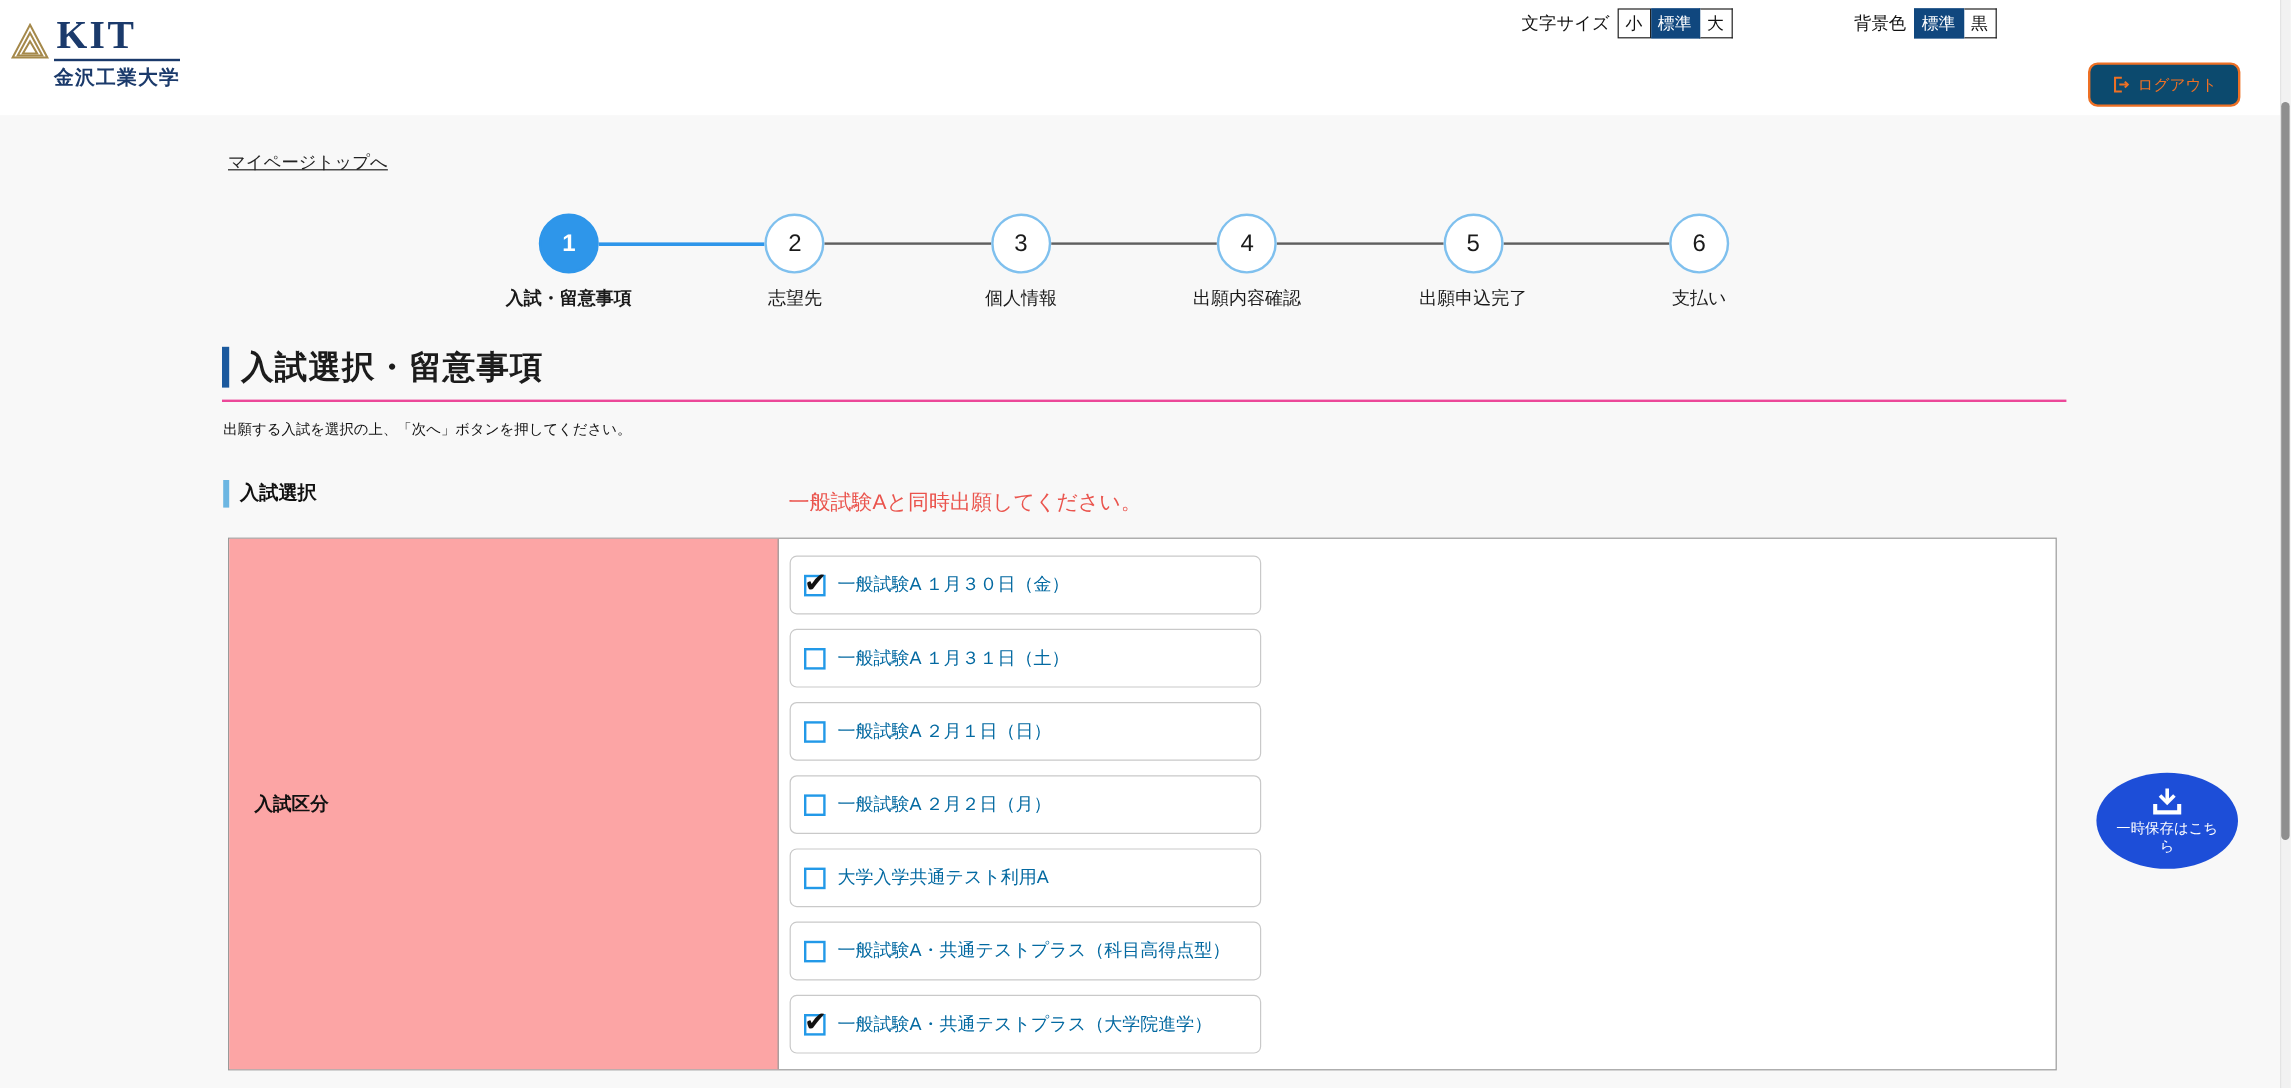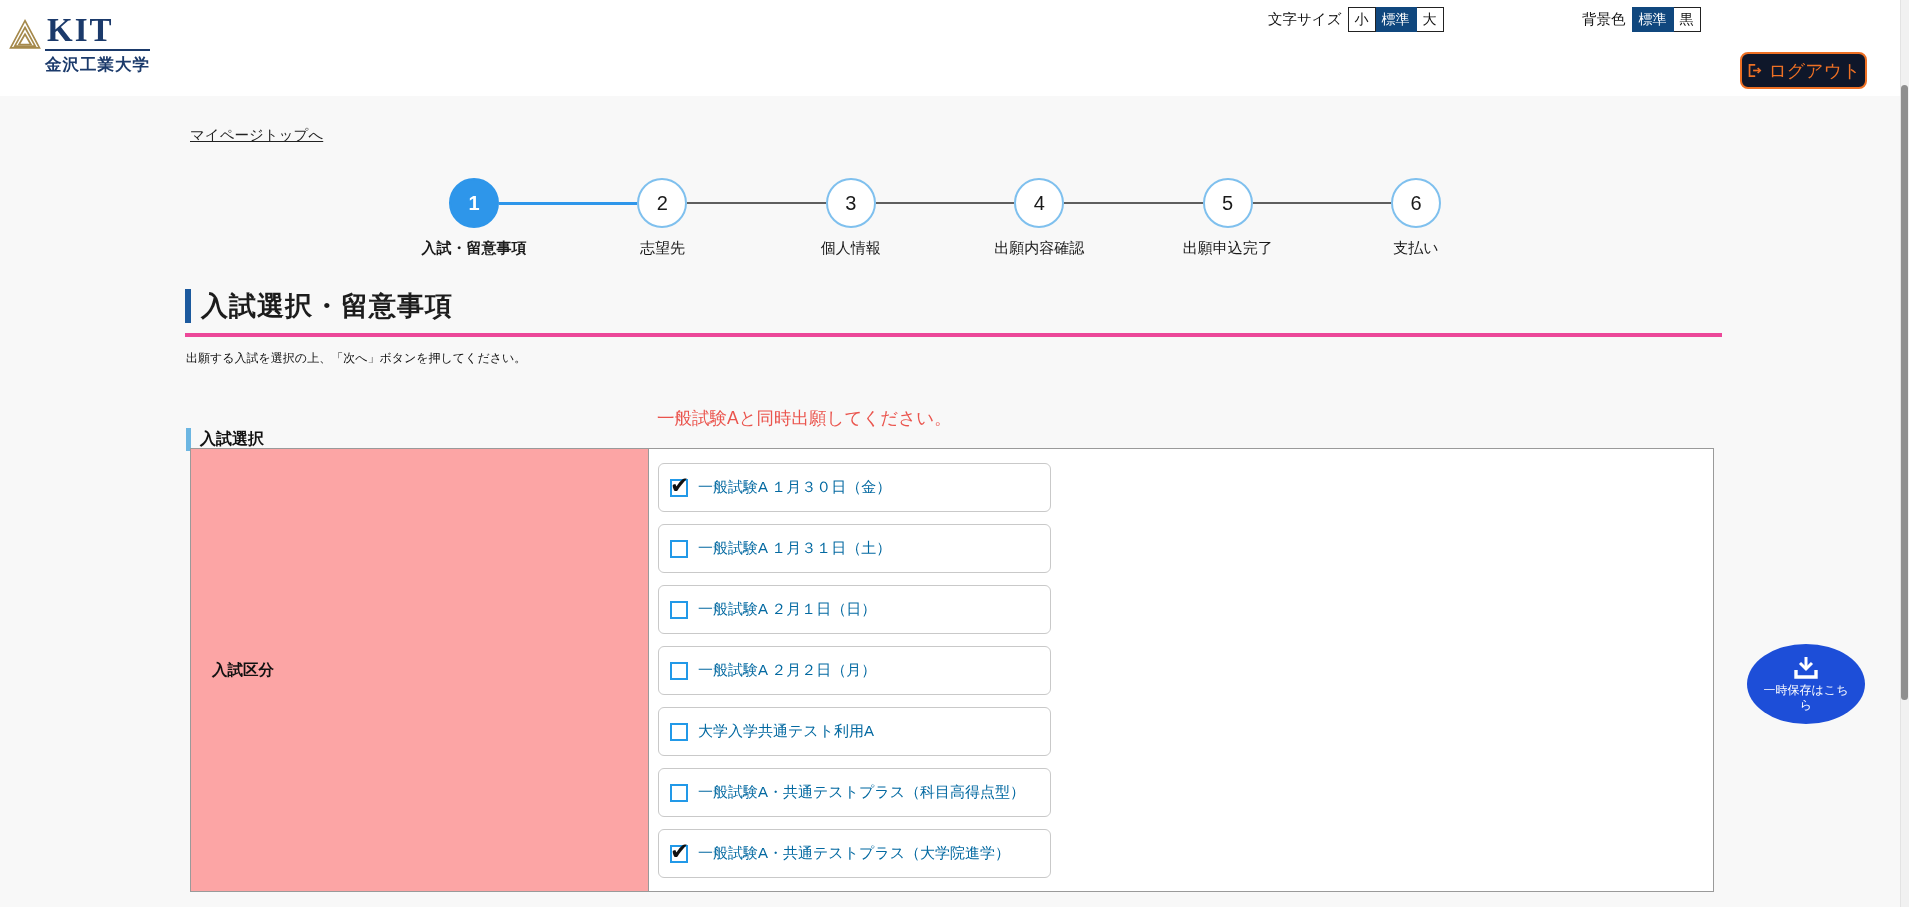--- a/index.html
+++ b/index.html
@@ -14,45 +14,45 @@
   .logo-kit { font-family:"Liberation Serif","DejaVu Serif",serif; font-weight:bold; font-size:33px; line-height:36px; color:#1b3a6b; letter-spacing:2px; border-bottom:2px solid #1b3a6b; padding:0 2px 1px 2px; }
   .logo-uni { font-size:16.5px; font-weight:bold; color:#1b3a6b; margin-top:3px; letter-spacing:1px; }
 
   .ctrl { position:absolute; display:flex; align-items:center; font-size:14.5px; }
   .ctrl-label { margin-right:6px; color:#111; }
   .seg { display:flex; }
   .seg-btn { border:1px solid #222; background:#fff; color:#111; font-size:14px; padding:2px 6px; min-width:26px; text-align:center; cursor:pointer; line-height:19px; font-family:inherit; }
   .seg-btn + .seg-btn { border-left:none; }
   .seg-btn.selected { background:#10477e; color:#fff; border-color:#10477e; }
   .fontsize-ctrl { left:1268px; top:7px; }
-  .bgcolor-ctrl { left:1545px; top:7px;margin-left:37px; }
-
-  .logout-btn { position:absolute; left:1740px; top:52px; width:127px; height:37px; border:2px solid #ee7024; border-radius:8px; background:#0f172a; color:#ee7024; font-size:18px; display:flex; align-items:center; justify-content:center; gap:5px; cursor:pointer; font-family:inherit; }
+  .bgcolor-ctrl { left:1545px; top:7px; }
+
+  .logout-btn { position:absolute; left:1740px; top:52px; width:127px; height:37px; border:2px solid #ee7024; border-radius:8px; background:#0c4a6e; color:#ee7024; font-size:13px; display:flex; align-items:center; justify-content:center; gap:5px; cursor:pointer; font-family:inherit; }
 
   
   .mypage-link { position:absolute; left:190px; top:126px; font-size:14.5px; color:#222; text-decoration:underline; cursor:pointer; }
 
   
   .stepper { position:absolute; left:449px; top:158px; width:992px; height:90px; display:flex; align-items:center; }
   .step { position:relative; width:50px; height:50px; flex:0 0 50px; }
   .circle { width:50px; height:50px; border-radius:50%; background:#fff; border:2px solid #7fc0ee; color:#1a1a1a; font-size:20px; display:flex; align-items:center; justify-content:center; }
   .circle.active { background:#2e96ea; border-color:#2e96ea; color:#fff; font-weight:bold; }
   .step-label { position:absolute; top:61px; left:50%; transform:translateX(-50%); white-space:nowrap; font-size:15px; color:#1a1a1a; }
   .step-label.active { font-weight:bold; }
   .connector { flex:1 1 auto; height:2px; background:#5f5f5f; }
   .connector.done { background:#2e96ea; height:3px; }
 
   
-  .title-wrap { position:absolute; left:185px; top:288px; width:1537px; border-bottom:4px solid #ec4899; padding-bottom:9px; display:flex; align-items:center; }
+  .title-wrap { position:absolute; left:185px; top:288px; width:1537px; border-bottom:2px solid #ec4899; padding-bottom:9px; display:flex; align-items:center; }
   .title-bar { width:6px; height:34px; background:#1c5a9e; margin-right:10px; }
   .page-title { font-size:27px; color:#1c1c1c; letter-spacing:1px; }
   .instruction { position:absolute; left:186px; top:350px; font-size:12px; color:#111; }
 
   
-  .section-head { position:absolute; left:186px; top:400px; display:flex; align-items:center;margin-top:28px; }
+  .section-head { position:absolute; left:186px; top:400px; display:flex; align-items:center; }
   .section-bar { width:5px; height:23px; background:#6cb6e2; margin-right:9px; }
   .section-title { font-size:16px; font-weight:bold; color:#111; }
   .red-note { position:absolute; left:657px; top:406px; font-size:17.5px; color:#ea544d; }
 
   
   .exam-table { position:absolute; left:190px; top:448px; width:1524px; height:444px; border:1px solid #9a9a9a; display:flex; background:#fff; }
   .th-cell { width:458px; background:#fca5a5; border-right:1px solid #9a9a9a; display:flex; align-items:center; padding-left:21px; }
   .th-text { font-size:15.5px; font-weight:bold; color:#111; }
   .td-cell { flex:1; padding:14px 0 0 9px; }
   .opt { display:flex; align-items:center; width:393px; height:49px; border:1px solid #c9c9c9; border-radius:6px; background:#fff; margin-bottom:12px; cursor:pointer; }

